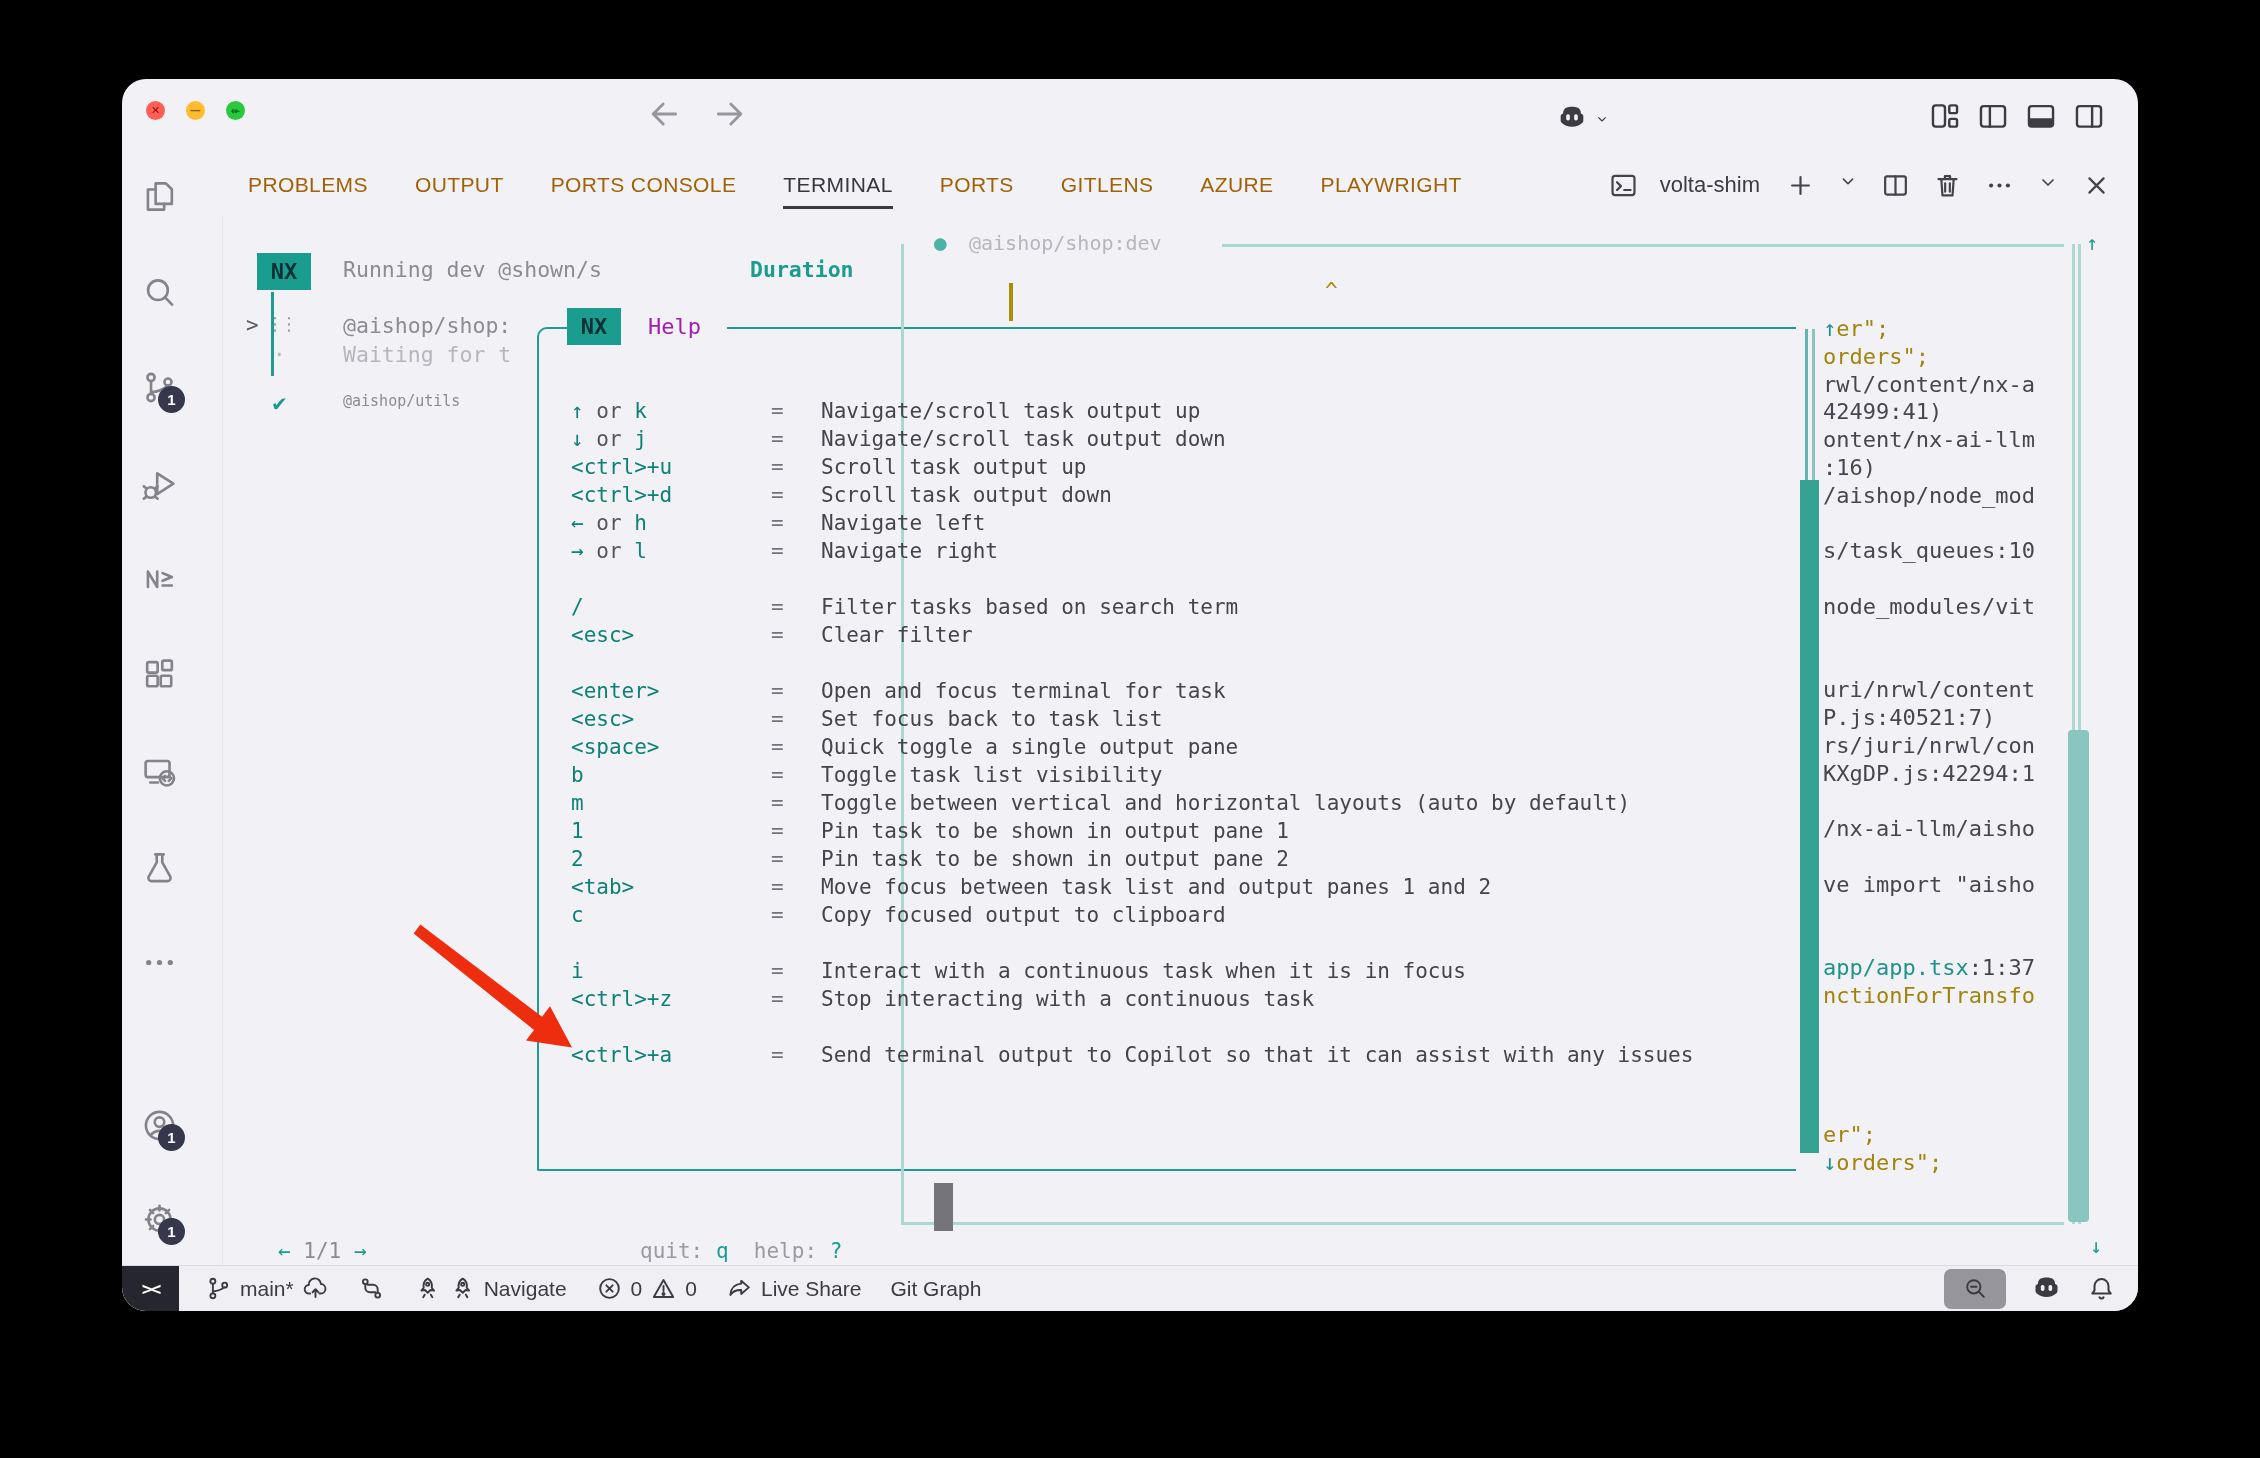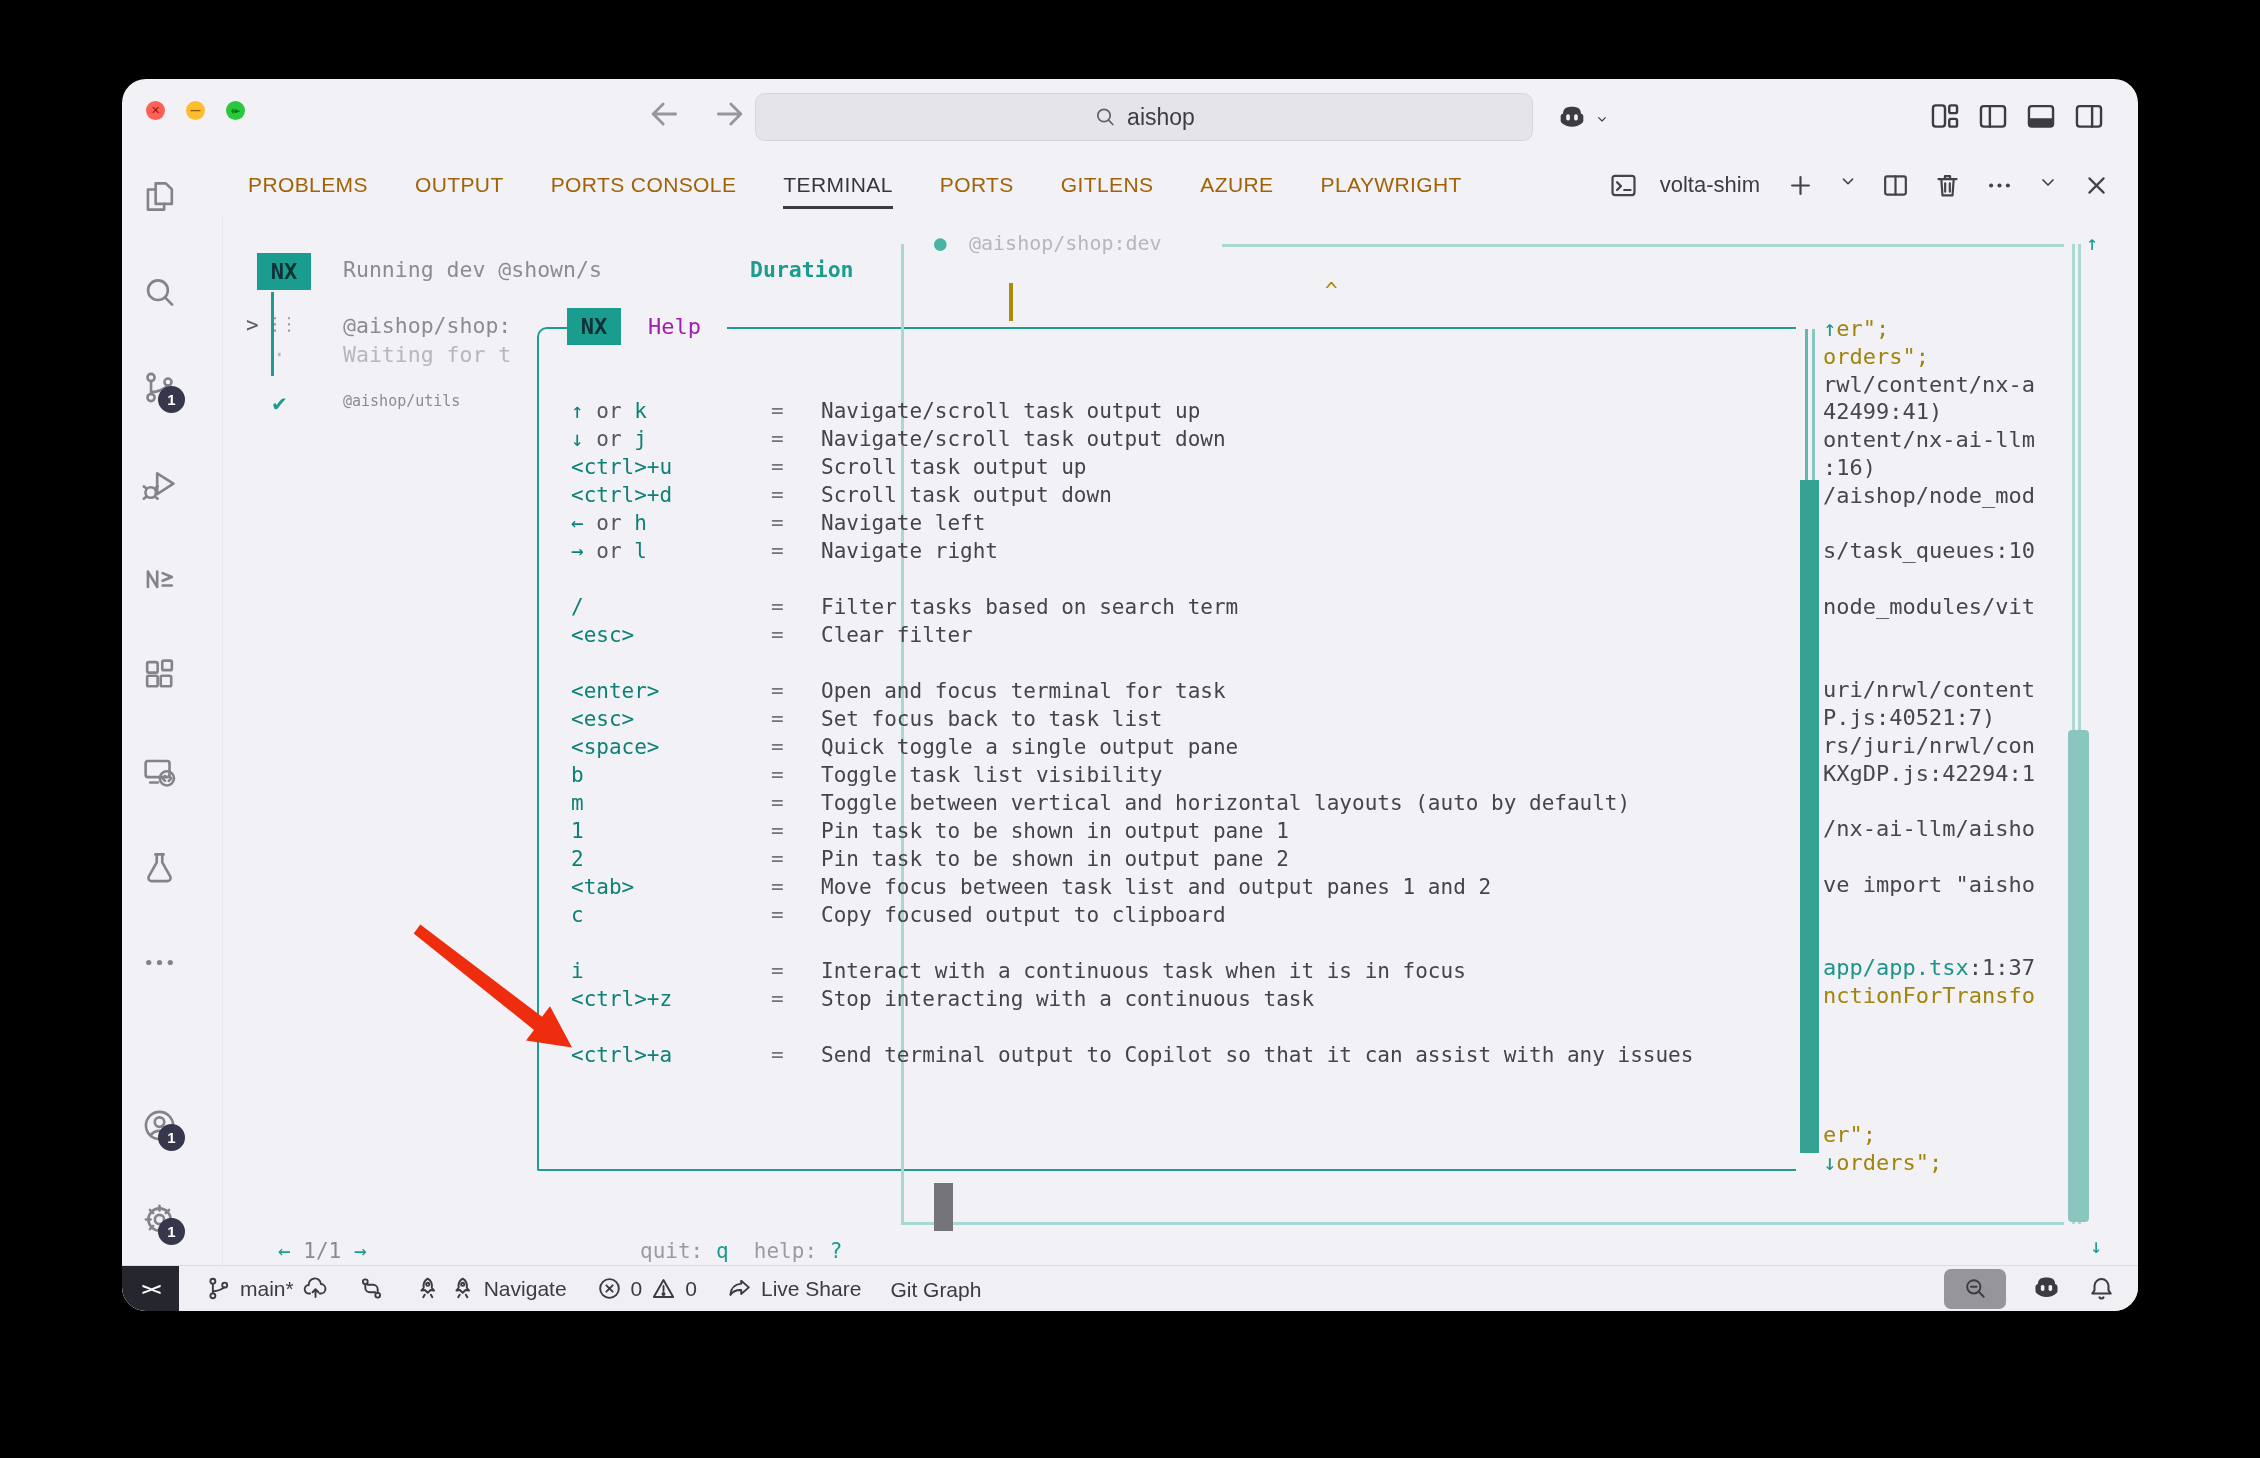--- a/index.html
+++ b/index.html
@@ -66,21 +66,21 @@
   .sb-thin1{position:absolute;left:1683px;top:250px;width:2.5px;height:824px;background:#35a294;opacity:.75}
   .sb-thin2{position:absolute;left:1690px;top:250px;width:2.5px;height:824px;background:#35a294;opacity:.55}
   .rt-thin1{position:absolute;left:1950px;top:165px;width:2.5px;height:980px;background:#aed9d3}
   .rt-thin2{position:absolute;left:1956px;top:165px;width:2.5px;height:980px;background:#aed9d3}
   .rt-thumb{position:absolute;left:1946px;top:651px;width:21px;height:492px;background:#8ac6be;border-radius:4px}
   
   .statusbar{position:absolute;left:0;bottom:0;width:100%;height:45px;background:#f0eff3;
              border-top:1.5px solid #dcdbe0;display:flex;align-items:center;font-size:21px;color:#3b3b41}
   .remote{width:57px;height:100%;background:#26262f;color:#fff;display:flex;align-items:center;
           justify-content:center;font:700 18px "DejaVu Sans Mono",monospace;letter-spacing:-2px}
-  .sleft{display:flex;align-items:flex-end;gap:29px;margin-left:26px;flex:1}
+  .sleft{display:flex;align-items:center;gap:29px;margin-left:26px;flex:1}
   .sitem{display:flex;align-items:center;gap:8px}
   .sicon{width:27px;height:27px;color:#3b3b41}
   .sright{display:flex;align-items:center;gap:24px;margin-right:22px}
   .zoombtn{width:62px;height:40px;border-radius:7px;background:#96959c;display:flex;align-items:center;
            justify-content:center;color:#2e2e34}
   svg{display:block}
 </style>
 </head>
 <body>
 
@@ -93,29 +93,20 @@
     <div class="navarrow" style="left:522px">
         <svg viewBox="0 0 24 24" fill="none" stroke="currentColor" stroke-width="1.7" stroke-linecap="round" stroke-linejoin="round">
           <path d="M19 12H5.5M11.5 6l-6 6 6 6"></path>
         </svg>
       </div>
     <div class="navarrow" style="left:588px">
         <svg viewBox="0 0 24 24" fill="none" stroke="currentColor" stroke-width="1.7" stroke-linecap="round" stroke-linejoin="round">
           <path d="M5 12h13.5M12.5 6l6 6-6 6"></path>
         </svg>
       </div>
-    <div class="searchbox">
-      <span class="sicon" style="width:24px;height:24px;color:#62626a">
-          <svg viewBox="0 0 24 24" fill="none" stroke="currentColor" stroke-width="1.7" stroke-linecap="round" stroke-linejoin="round">
-            <circle cx="11" cy="10.5" r="6.2"></circle>
-            <path d="M15.6 15.2l4.2 4.3"></path>
-          </svg>
-        </span>
-      <span>aishop</span>
-    </div>
     <div class="tbicon" style="left:1433px;top:22px">
         <svg viewBox="0 0 24 24">
           <path fill="currentColor" d="M12 4c3.4 0 4.4.8 5.1 1.5.8.8 1.1 2 1.2 3.3 1 .3 1.7 1 1.7 2v3.1c0 .6-.3 1.2-.8 1.6C17.4 17 14.9 18.2 12 18.2S6.6 17 4.8 15.5c-.5-.4-.8-1-.8-1.6v-3.1c0-1 .7-1.7 1.7-2 .1-1.3.4-2.5 1.2-3.3C7.6 4.8 8.6 4 12 4z"></path>
           <rect x="7.9" y="9.4" width="2.6" height="4.4" rx="1.2" fill="#f2f1f5"></rect>
           <rect x="13.5" y="9.4" width="2.6" height="4.4" rx="1.2" fill="#f2f1f5"></rect>
         </svg>
       </div>
     <div style="position:absolute;left:1472px;top:32px;width:16px;height:16px;color:#3c3c42">
         <svg viewBox="0 0 24 24" fill="none" stroke="currentColor" stroke-width="1.7" stroke-linecap="round" stroke-linejoin="round">
           <path d="M7 10l5 5 5-5"></path>

